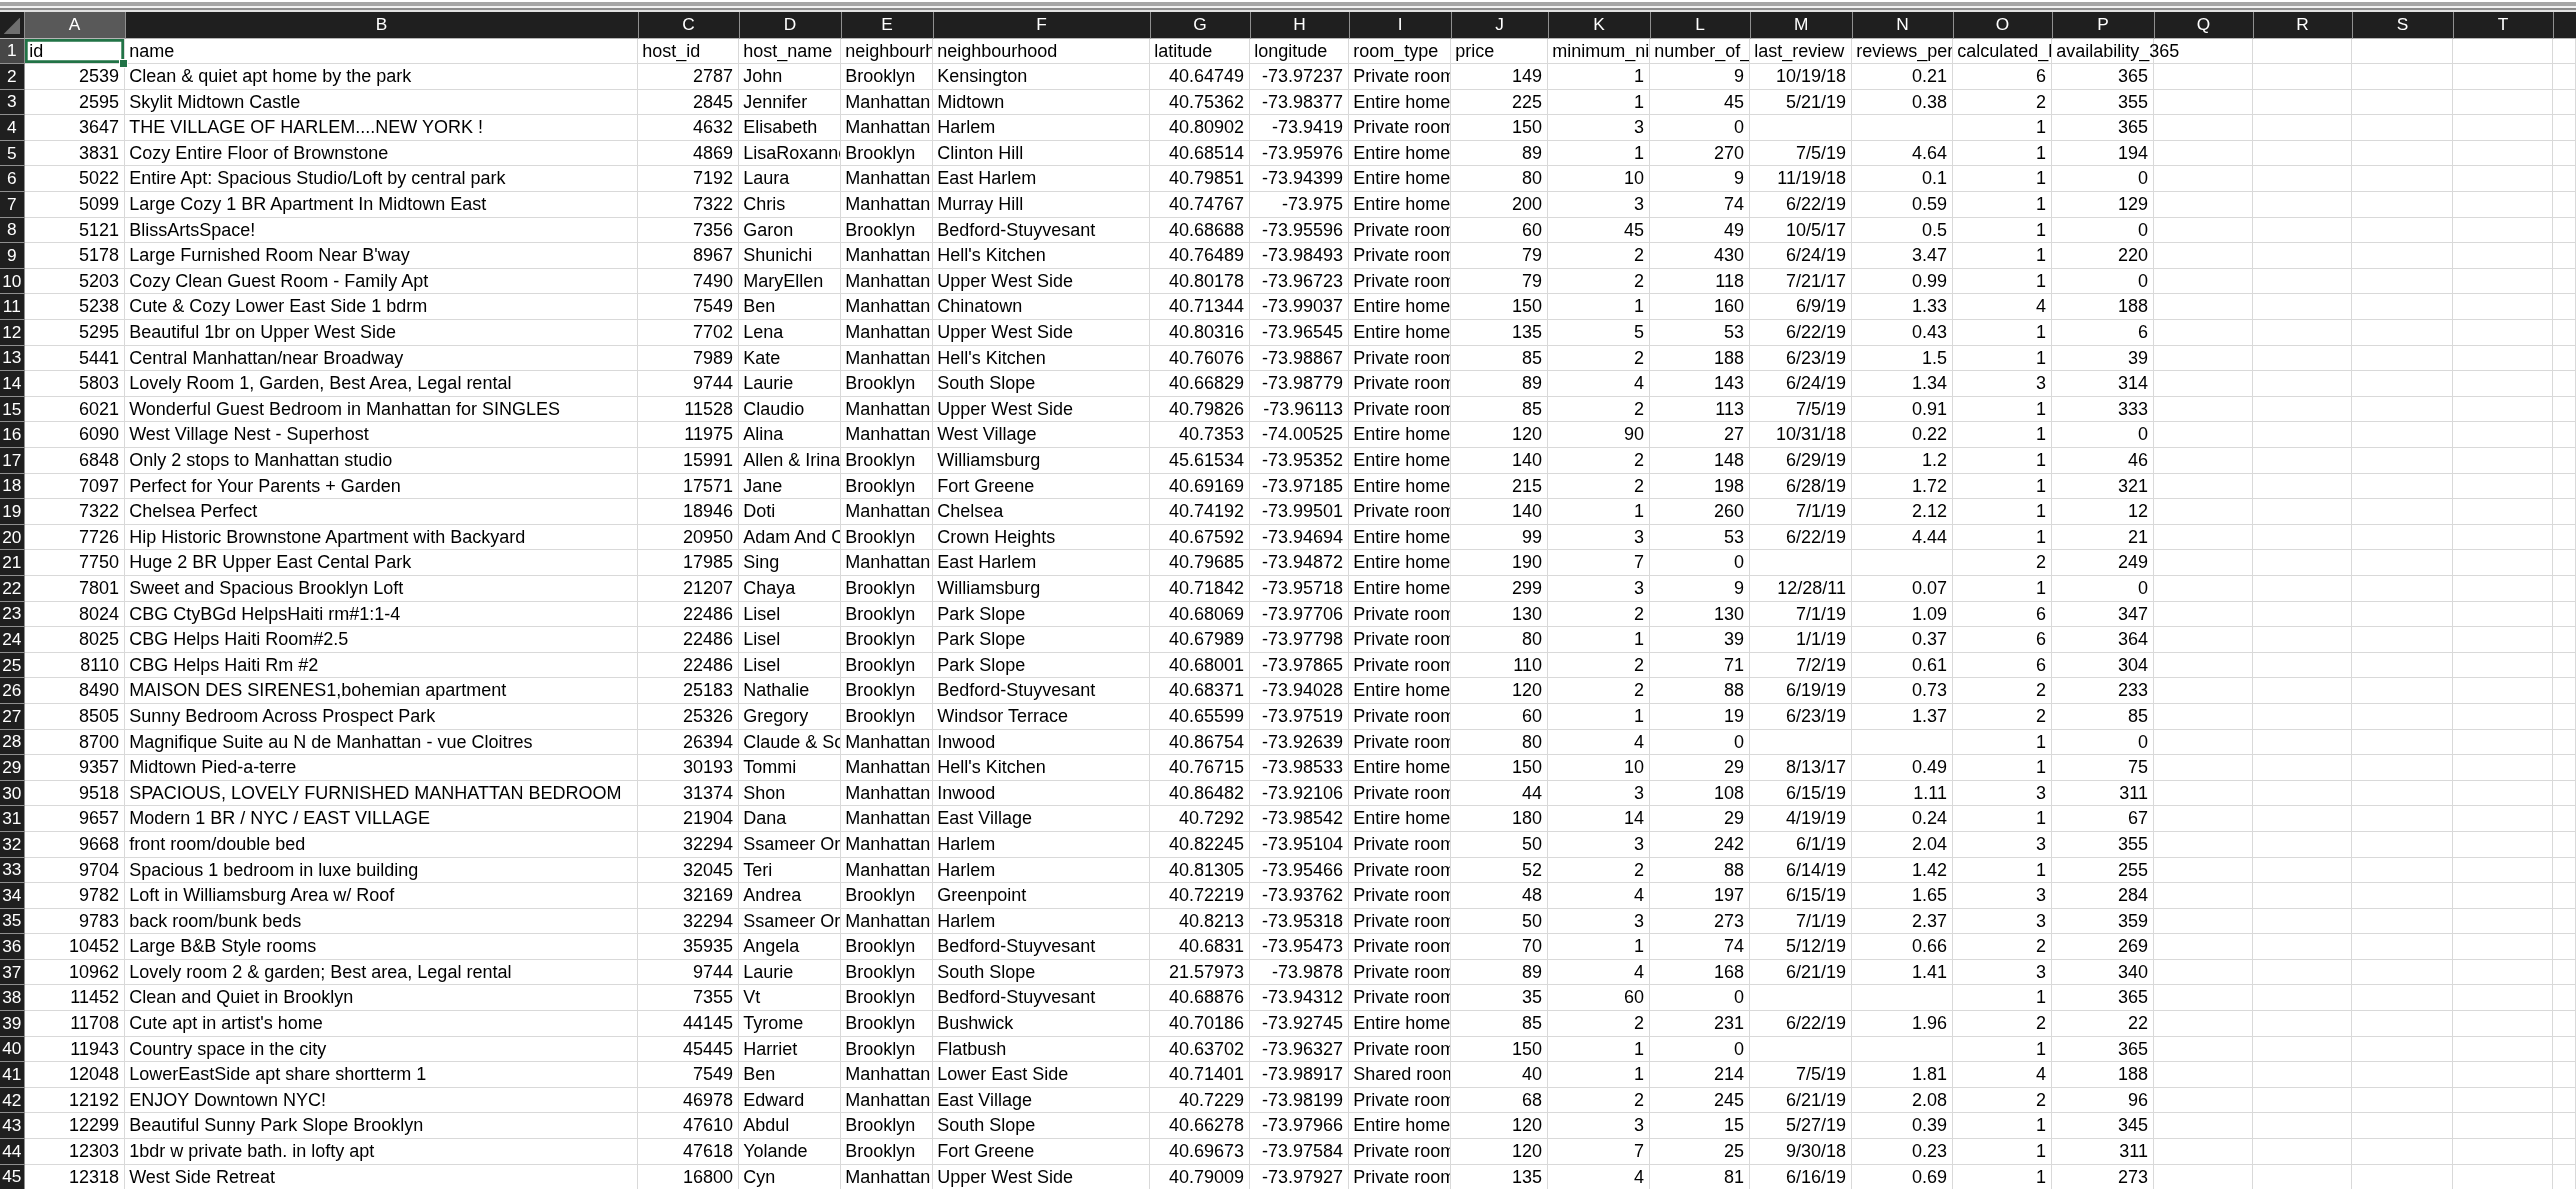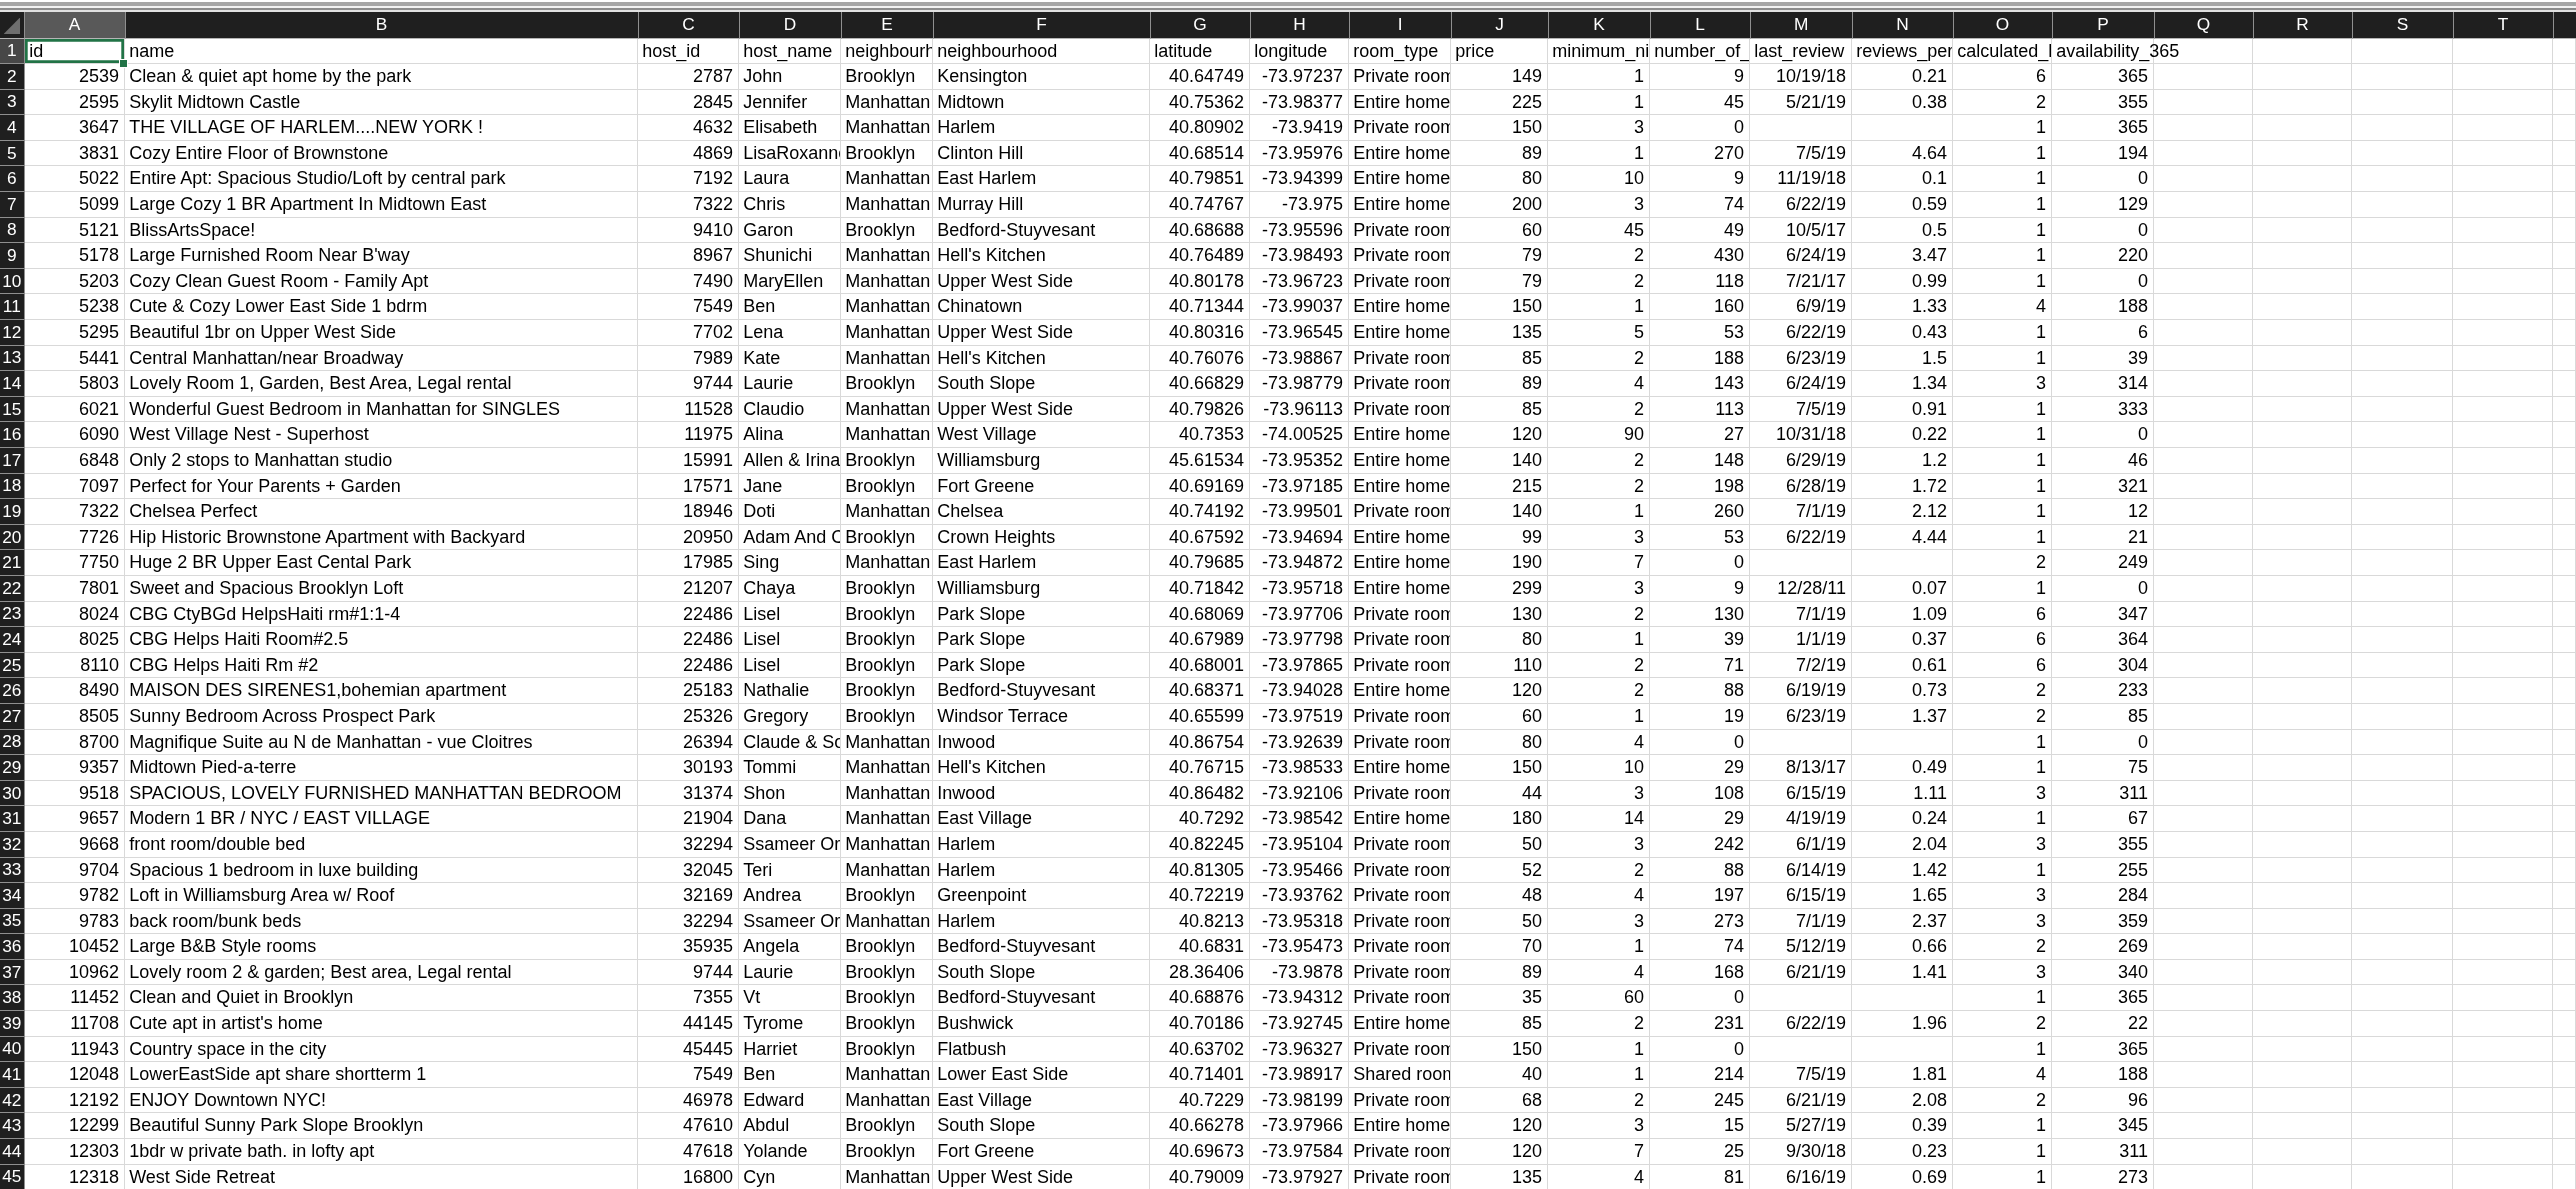--- a/index.html
+++ b/index.html
@@ -269,21 +269,21 @@
         <td class="cell txt"></td>
         <td class="cell txt"></td>
         <td class="cell txt"></td>
         <td class="cell txt"></td>
         <td class="cell txt"></td>
       </tr>
       <tr>
         <td class="rownum">8</td>
         <td class="cell num">5121</td>
         <td class="cell txt">BlissArtsSpace!</td>
-        <td class="cell num">9410</td>
+        <td class="cell num">7356</td>
         <td class="cell txt">Garon</td>
         <td class="cell txt">Brooklyn</td>
         <td class="cell txt">Bedford-Stuyvesant</td>
         <td class="cell num">40.68688</td>
         <td class="cell num">-73.95596</td>
         <td class="cell txt">Private room</td>
         <td class="cell num">60</td>
         <td class="cell num">45</td>
         <td class="cell num">49</td>
         <td class="cell num">10/5/17</td>
@@ -969,21 +969,21 @@
         <td class="cell txt"></td>
       </tr>
       <tr>
         <td class="rownum">37</td>
         <td class="cell num">10962</td>
         <td class="cell txt">Lovely room 2 &amp; garden; Best area, Legal rental</td>
         <td class="cell num">9744</td>
         <td class="cell txt">Laurie</td>
         <td class="cell txt">Brooklyn</td>
         <td class="cell txt">South Slope</td>
-        <td class="cell num">28.36406</td>
+        <td class="cell num">21.57973</td>
         <td class="cell num">-73.9878</td>
         <td class="cell txt">Private room</td>
         <td class="cell num">89</td>
         <td class="cell num">4</td>
         <td class="cell num">168</td>
         <td class="cell num">6/21/19</td>
         <td class="cell num">1.41</td>
         <td class="cell num">3</td>
         <td class="cell num">340</td>
         <td class="cell txt"></td>

